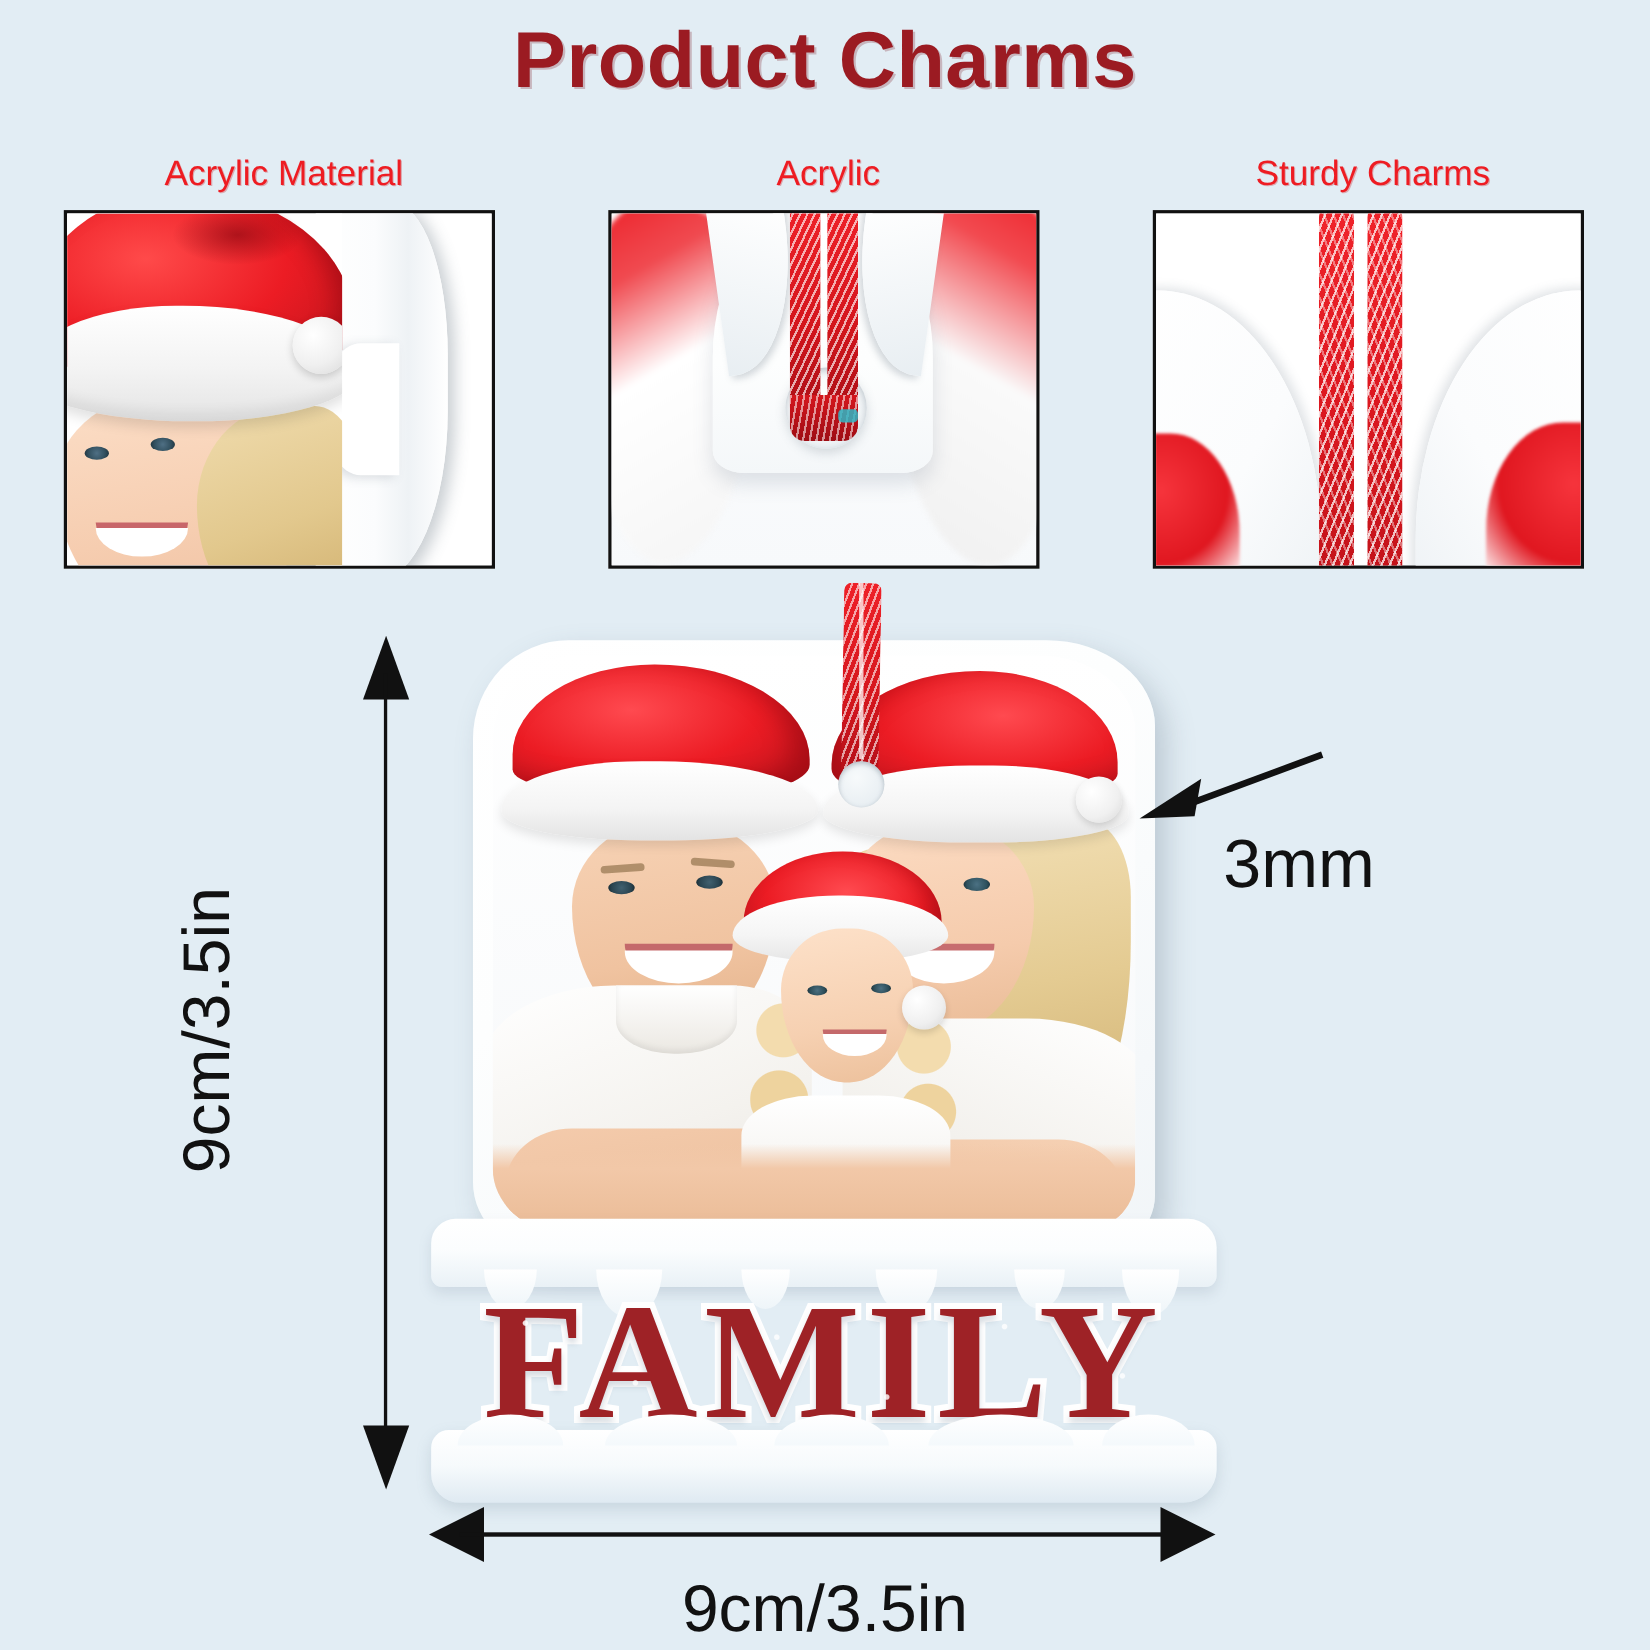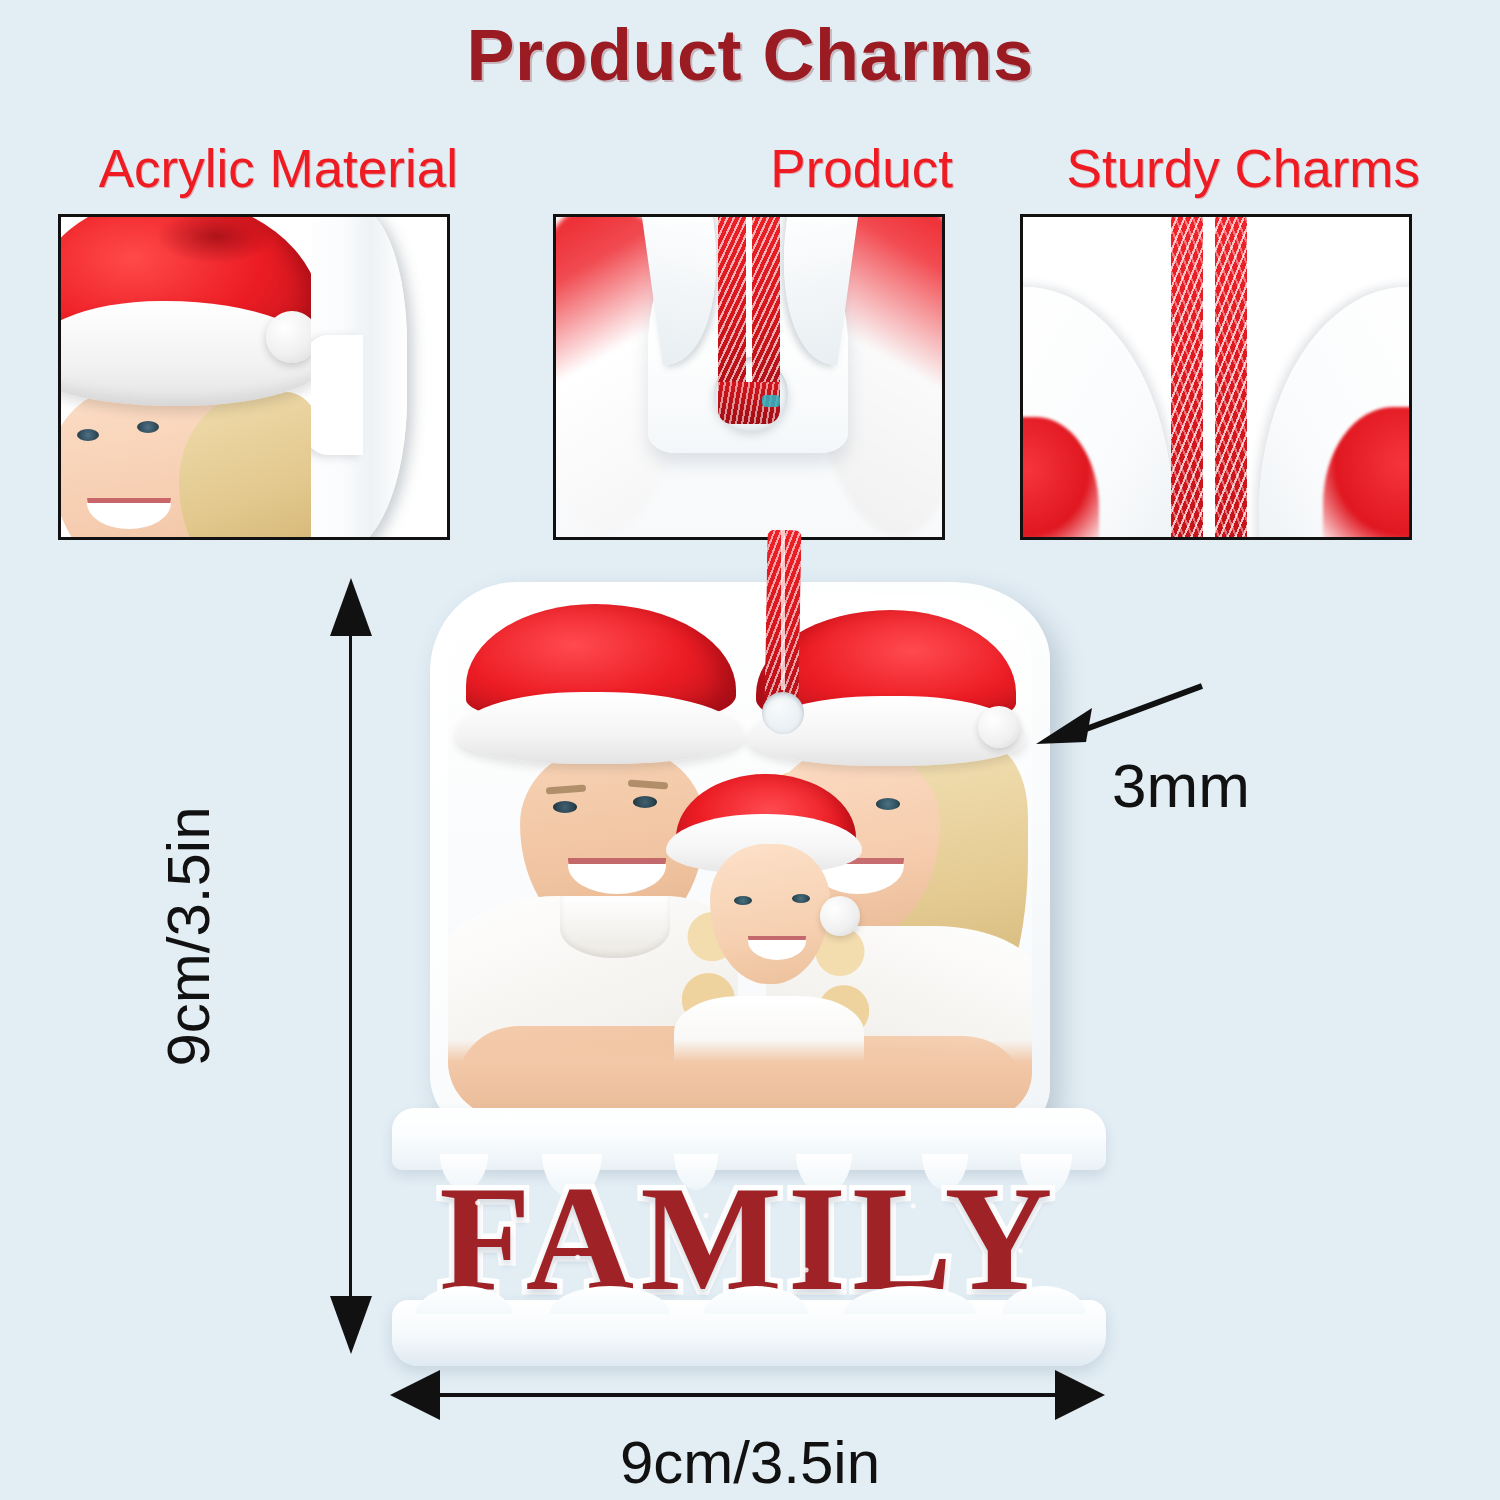--- a/index.html
+++ b/index.html
@@ -37,25 +37,25 @@
     width: 1500px;
     height: 420px;
   }
   .feature {
     position: absolute;
     top: 0;
     width: 400px;
   }
   .feature.f0 { left: 58px; }
   .feature.f1 { left: 553px; }
-  .feature.f2 { left: 1020px; }
+  .feature.f2 { left: 1048px; }
 
   .feature-label {
-    text-align: right;
-    font-size: 53px;
+    text-align: center;
+    font-size: 32px;
     color: #ee1c22;
     font-weight: normal;
     line-height: 1.1;
     text-shadow: 1px 1px 0 rgba(200,20,25,.3);
     white-space: nowrap;
   }
   .feature-frame {
     margin-top: 16px;
     width: 386px;
     height: 320px;
@@ -580,21 +580,21 @@
         <div class="p1-eyeL"></div>
         <div class="p1-eyeR"></div>
         <div class="p1-mouth"></div>
         <div class="p1-brim"></div>
         <div class="p1-pom"></div>
       </div>
     </div>
   </div>
 
   <div class="feature f1">
-    <div class="feature-label" style="color: rgb(238, 28, 34);">Product</div>
+    <div class="feature-label" style="color: rgb(238, 28, 34);">Acrylic</div>
     <div class="feature-frame">
       <div class="p2-bg"></div>
       <div class="p2-hatL"></div>
       <div class="p2-hatR"></div>
       <div class="p2-acrylic"></div>
       <div class="p2-notchL"></div>
       <div class="p2-notchR"></div>
       <div class="p2-hole"></div>
       <div class="p2-cordL"></div>
       <div class="p2-cordR"></div>

